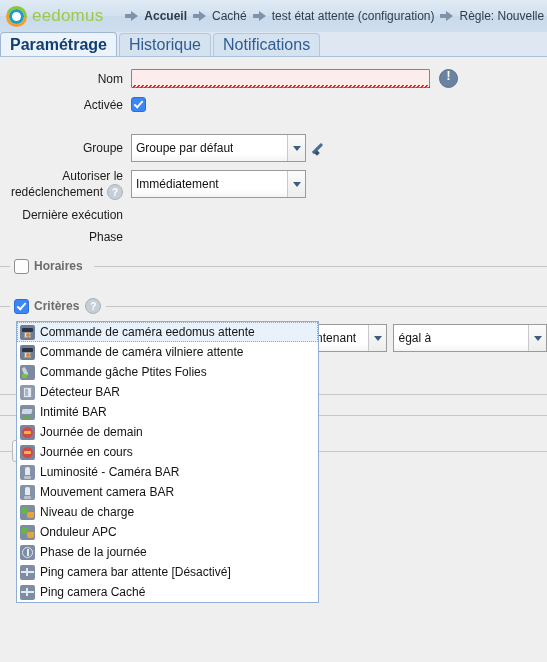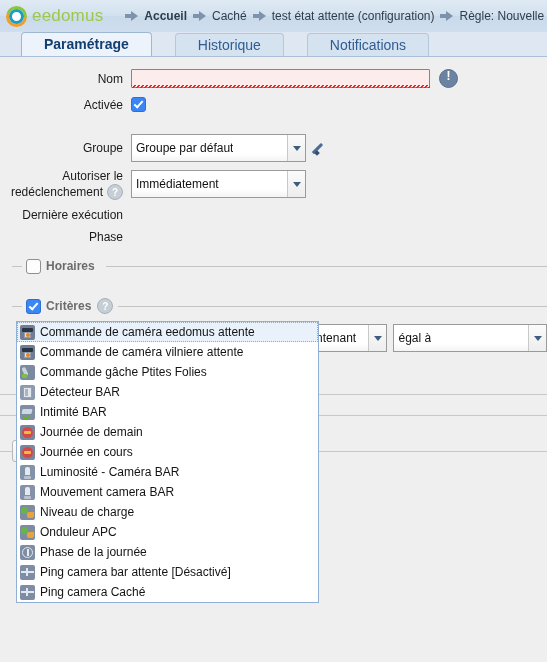--- a/index.html
+++ b/index.html
@@ -62,28 +62,27 @@
   .crumb.first .arrow { margin-left: 0; }
 
   
   #tabbar {
     position: absolute; left: 0; top: 32px; width: 547px; height: 24px;
     background: #dfe8f2;
     border-bottom: 1px solid #a9c0d8;
     display: flex; align-items: flex-end;
   }
   .tab {
-    height: 22px; line-height: 22px; padding: 0 22px;
-    font-size: 14px; color: #2f5c92;
+    height: 22px; line-height: 22px; padding: 0 9px;
+    font-size: 16px; color: #2f5c92;
     border: 1px solid #b4c7dc; border-bottom: none;
     border-radius: 4px 4px 0 0;
     background: #d5e2f0;
     margin-right: 2px;
     cursor: pointer;
-    margin-left: 21px;
   }
   .tab.active {
     background: #edf3fa; color: #123f72; font-weight: bold;
     border-color: #9fb8d2;
     height: 23px; line-height: 23px;
   }
 
   
   #page {
     position: absolute; left: 0; top: 57px; width: 547px; height: 605px;
@@ -175,21 +174,21 @@
   .help-icon {
     width: 14px; height: 14px; border-radius: 50%;
     background: #c6ced6; border: 1px solid #a8b2bc;
     display: inline-flex; align-items: center; justify-content: center;
     font-size: 10px; color: #fff; font-weight: bold; flex: none;
     cursor: pointer;
   }
 
   
   .fieldset-head {
-    display: flex; align-items: center; height: 16px; margin: 5px 0 0 12px;
+    display: flex; align-items: center; height: 16px; margin: 5px 0 0 0;
     position: relative;
   }
   .fs-dashleft { width: 10px; height: 1px; background: #c4c4c4; margin-right: 4px; }
   .fs-title {
     font-size: 12px; font-weight: bold; color: #6c6c6c; padding: 0 6px 0 5px;
   }
   .fs-line { flex: 1; height: 1px; background: #c4c4c4; margin-left: 5px; }
 
   .hr-line { height: 1px; background: #c8c8c8; margin: 0; }
 

